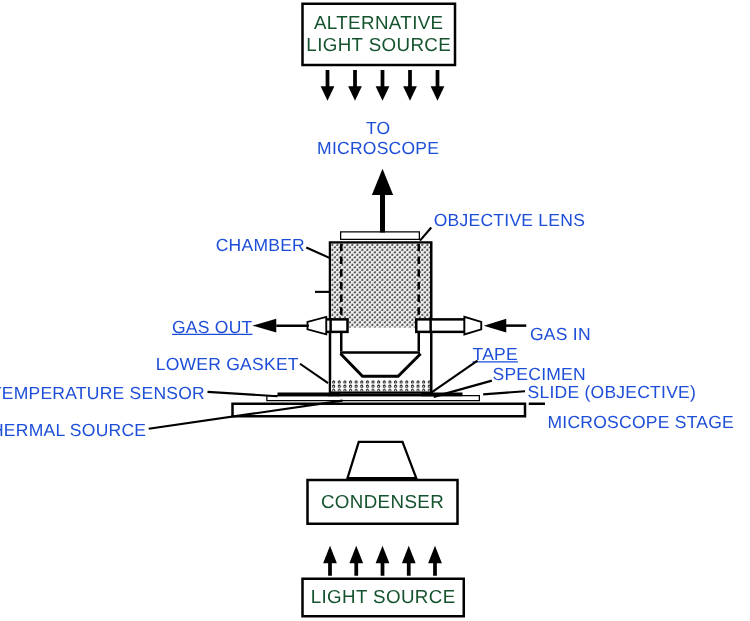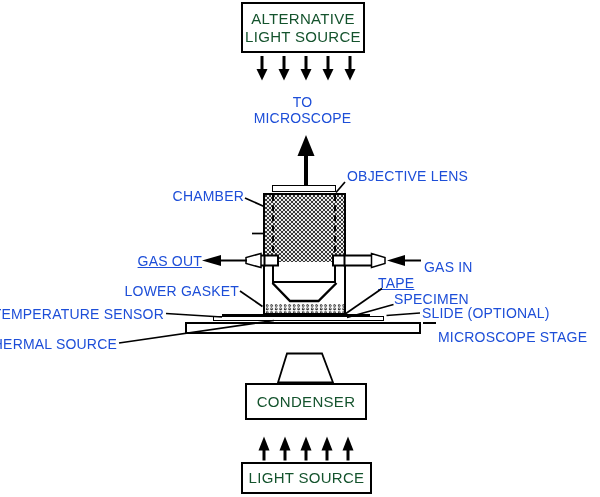--- a/index.html
+++ b/index.html
@@ -55,21 +55,21 @@
   <div class="bx" style="left:241px;top:462px;width:127px;height:28px;">LIGHT SOURCE</div>
 
   <div class="lbl" style="left:347px;top:169px;">OBJECTIVE LENS</div>
   <div class="lbl" style="right:356px;top:189px;">CHAMBER</div>
   <div class="lbl" style="right:398px;top:254px;text-decoration:underline;">GAS OUT</div>
   <div class="lbl" style="left:424px;top:260px;">GAS IN</div>
   <div class="lbl" style="right:361px;top:284px;">LOWER GASKET</div>
   <div class="lbl" style="left:378px;top:276px;text-decoration:underline;">TAPE</div>
   <div class="lbl" style="left:394px;top:292px;">SPECIMEN</div>
   <div class="lbl" style="right:436px;top:307px;">TEMPERATURE SENSOR</div>
-  <div class="lbl" style="left:422px;top:306px;">SLIDE (OPTIONAL)</div>
+  <div class="lbl" style="left:422px;top:306px;">SLIDE (OBJECTIVE)</div>
   <div class="lbl" style="right:483px;top:337px;">THERMAL SOURCE</div>
   <div class="lbl" style="left:438px;top:317px;margin-top:13px;">MICROSCOPE STAGE</div>
 
   <svg class="overlay" width="600" height="497" viewBox="0 0 600 497">
 
     <g stroke="#000" fill="#000">
       <line x1="262" y1="56" x2="262" y2="70" stroke-width="3"></line>
         <polygon points="256.5,69 267.5,69 262,80.5" stroke="none"></polygon>
       <line x1="284" y1="56" x2="284" y2="70" stroke-width="3"></line>
         <polygon points="278.5,69 289.5,69 284,80.5" stroke="none"></polygon>

